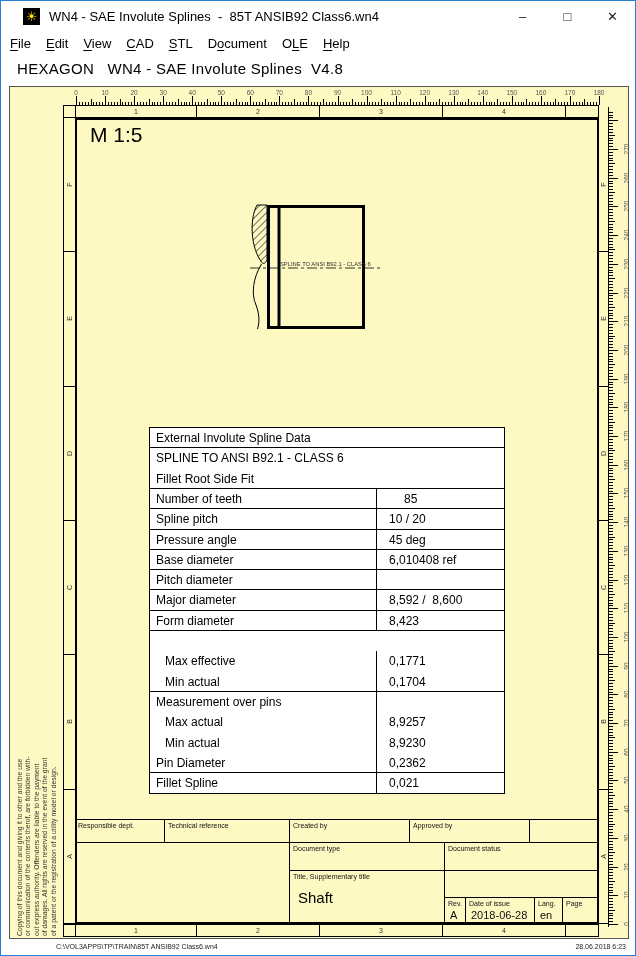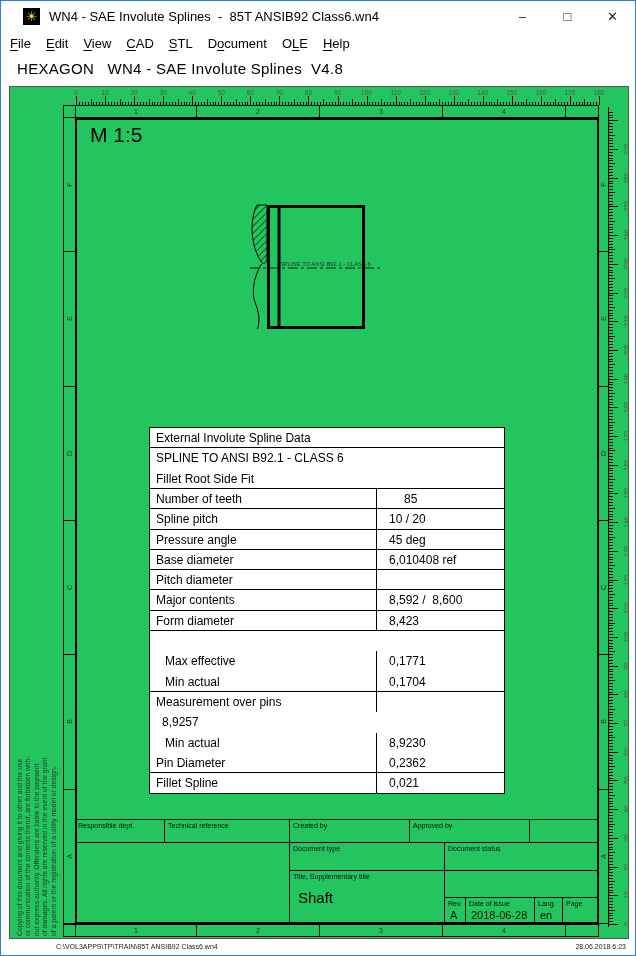--- a/index.html
+++ b/index.html
@@ -12,21 +12,21 @@
   .win-title{margin-left:9px;font-size:13px;color:#000;white-space:pre;}
   .win-controls{margin-left:auto;display:flex;height:30px;}
   .win-btn{width:45px;height:30px;display:flex;align-items:center;justify-content:center;font-size:13px;color:#222;}
   
   .menubar{position:absolute;left:1px;top:31px;right:1px;height:22px;display:flex;align-items:center;font-size:13px;background:#fff;}
   .menu-item{padding:2px 7px;margin-left:1px;color:#000;}
   .menu-item u{text-underline-offset:2px;}
   
   .appheader{position:absolute;left:16px;top:59px;font-size:15px;color:#000;white-space:pre;letter-spacing:.3px;}
   
-  .canvas{position:absolute;left:8px;top:85px;width:620px;height:853px;border:1px solid #555;box-sizing:border-box;background:#22c55e;}
+  .canvas{position:absolute;left:8px;top:85px;width:620px;height:853px;border:1px solid #555;box-sizing:border-box;background:#fef9c3;}
   .canvas *{box-sizing:border-box;}
   
   .hlabels{position:absolute;left:0;top:2px;width:620px;height:8px;}
   .hlabel{position:absolute;width:24px;text-align:center;font-size:6.5px;color:#555;}
   .hticks{position:absolute;left:0;top:9px;width:620px;height:9px;}
   .htick{position:absolute;bottom:0;width:1px;background:#000;}
   
   .vruler{position:absolute;left:598px;top:20px;width:22px;height:820px;border-left:1px solid #000;}
   .vtick{position:absolute;left:0;height:1px;background:#000;}
   .vlabel{position:absolute;left:8px;width:20px;height:8px;font-size:6.5px;color:#555;text-align:center;
@@ -715,21 +715,21 @@
             <div class="val">45 deg</div>
           </div>
           <div class="st-row sep">
             <div class="lbl">Base diameter</div>
             <div class="val">6,010408 ref</div>
           </div>
           <div class="st-row sep">
             <div class="lbl">Pitch diameter</div>
           </div>
           <div class="st-row sep">
-            <div class="lbl">Major contents</div>
+            <div class="lbl">Major diameter</div>
             <div class="val">8,592 /  8,600</div>
           </div>
           <div class="st-row sep">
             <div class="lbl">Form diameter</div>
             <div class="val">8,423</div>
           </div>
           <div class="st-row">
             <div class="val"></div>
           </div>
           <div class="st-row">
@@ -738,20 +738,21 @@
           </div>
           <div class="st-row sep">
             <div class="lbl indent">Min actual</div>
             <div class="val">0,1704</div>
           </div>
           <div class="st-row">
             <div class="lbl">Measurement over pins</div>
             <div class="val"></div>
           </div>
           <div class="st-row">
+            <div class="lbl indent">Max actual</div>
             <div class="val">8,9257</div>
           </div>
           <div class="st-row">
             <div class="lbl indent">Min actual</div>
             <div class="val">8,9230</div>
           </div>
           <div class="st-row sep">
             <div class="lbl">Pin Diameter</div>
             <div class="val">0,2362</div>
           </div>

